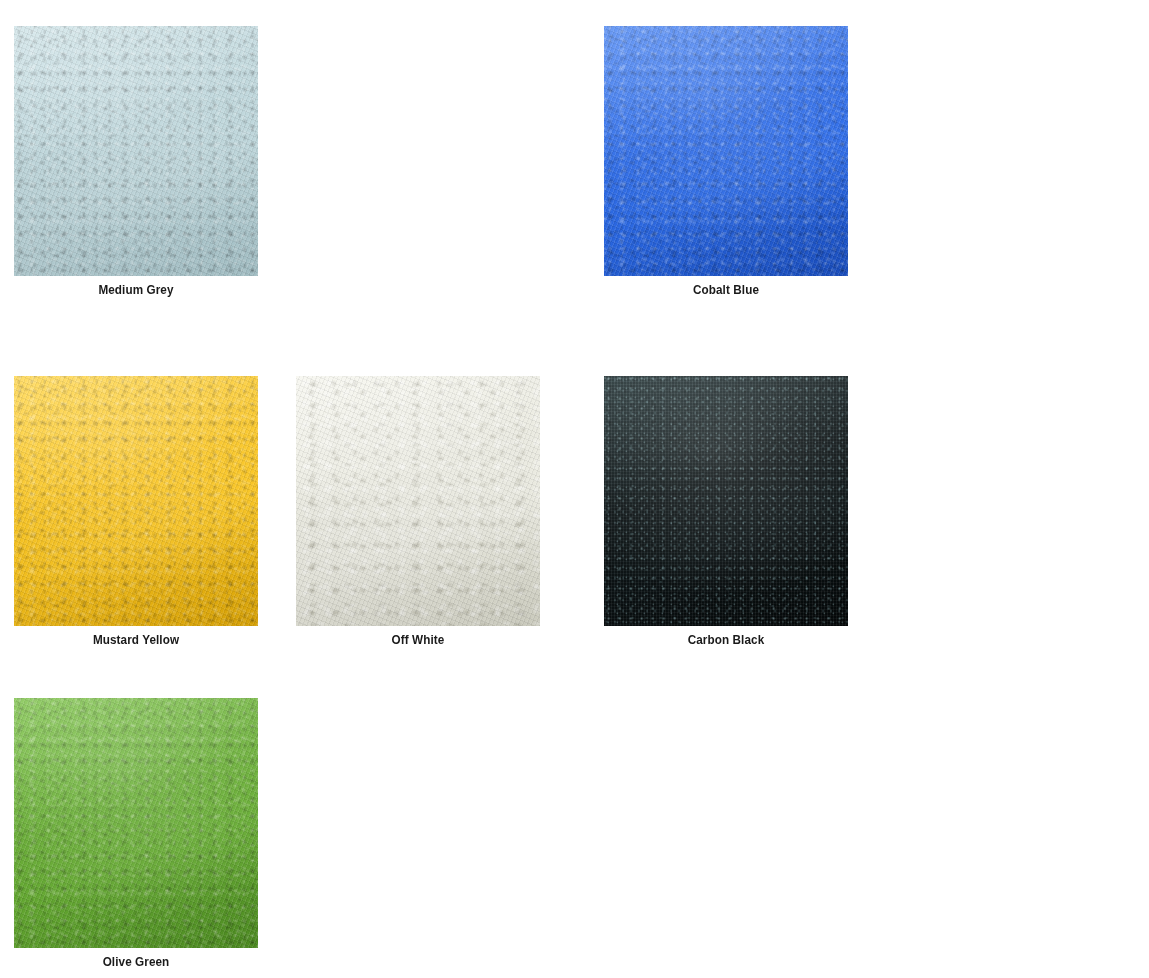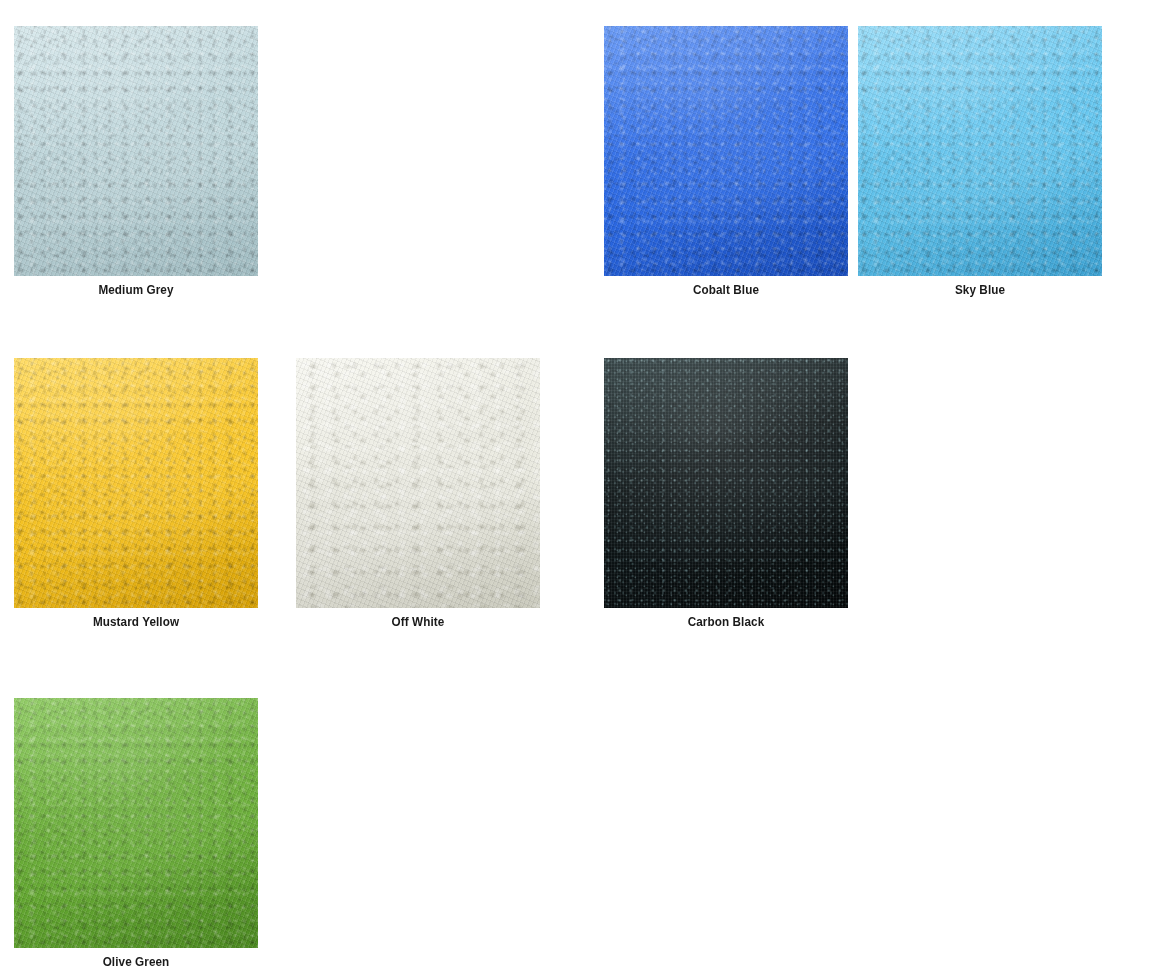--- a/index.html
+++ b/index.html
@@ -20,21 +20,21 @@
   }
 
   .swatch-row {
     position: absolute;
     left: 0;
     width: 1149px;
     height: 336px;
   }
 
   .swatch-row.row-0 { top: 26px; text-decoration: underline; }
-  .swatch-row.row-1 { top: 358px; }
+  .swatch-row.row-1 { top: 376px; }
   .swatch-row.row-2 { top: 698px; }
 
   .swatch-cell {
     position: absolute;
     top: 0;
     width: 244px;
   }
 
   .swatch-cell.col-0 { left: 14px; }
   .swatch-cell.col-1 { left: 296px; }
@@ -167,29 +167,20 @@
       </div>
       <div class="swatch-cell col-2">
         <div class="swatch-tile tile-fine" style="background-color: rgb(43, 106, 232); background-image: linear-gradient(160deg, rgb(90, 144, 245) 0%, rgb(43, 106, 232) 42%, rgb(43, 106, 232) 62%, rgb(26, 80, 196) 100%);">
           <div class="grain grain-a"></div>
           <div class="grain grain-b"></div>
           <div class="grain grain-c"></div>
           <div class="sheen"></div>
         </div>
         <div class="swatch-label">Cobalt Blue</div>
       </div>
-      <div class="swatch-cell col-3">
-        <div class="swatch-tile tile-fine" style="background-color: rgb(94, 196, 239); background-image: linear-gradient(160deg, rgb(142, 217, 247) 0%, rgb(94, 196, 239) 42%, rgb(94, 196, 239) 62%, rgb(63, 169, 220) 100%);">
-          <div class="grain grain-a"></div>
-          <div class="grain grain-b"></div>
-          <div class="grain grain-c"></div>
-          <div class="sheen"></div>
-        </div>
-        <div class="swatch-label">Sky Blue</div>
-      </div>
     </div>
     <div class="swatch-row row-1">
       <div class="swatch-cell col-0">
         <div class="swatch-tile tile-fine" style="background-color: rgb(249, 196, 31); background-image: linear-gradient(160deg, rgb(255, 217, 87) 0%, rgb(249, 196, 31) 42%, rgb(249, 196, 31) 62%, rgb(224, 168, 6) 100%);">
           <div class="grain grain-a"></div>
           <div class="grain grain-b"></div>
           <div class="grain grain-c"></div>
           <div class="sheen"></div>
         </div>
         <div class="swatch-label">Mustard Yellow</div>

